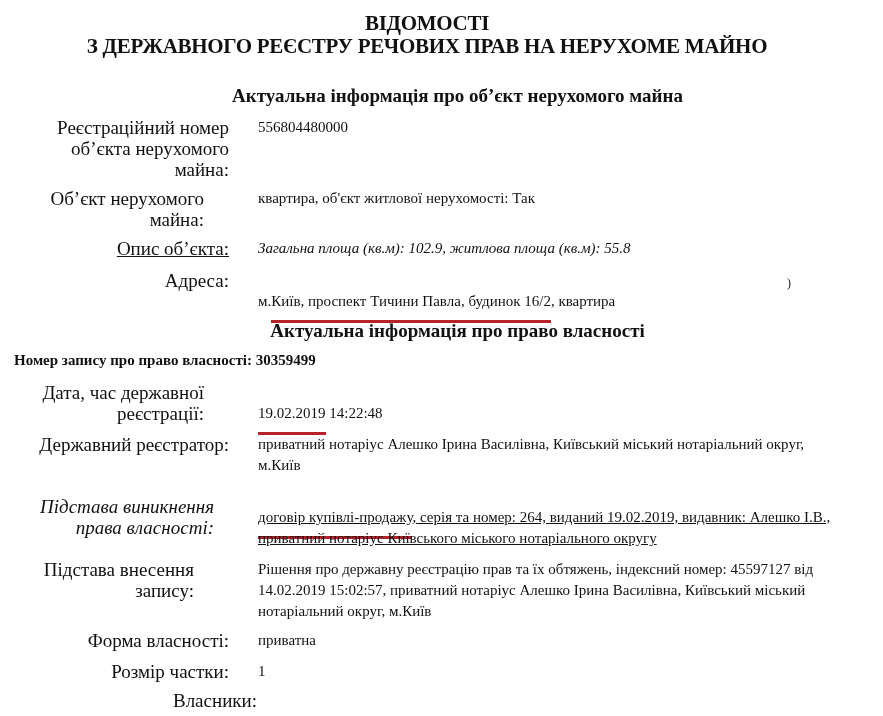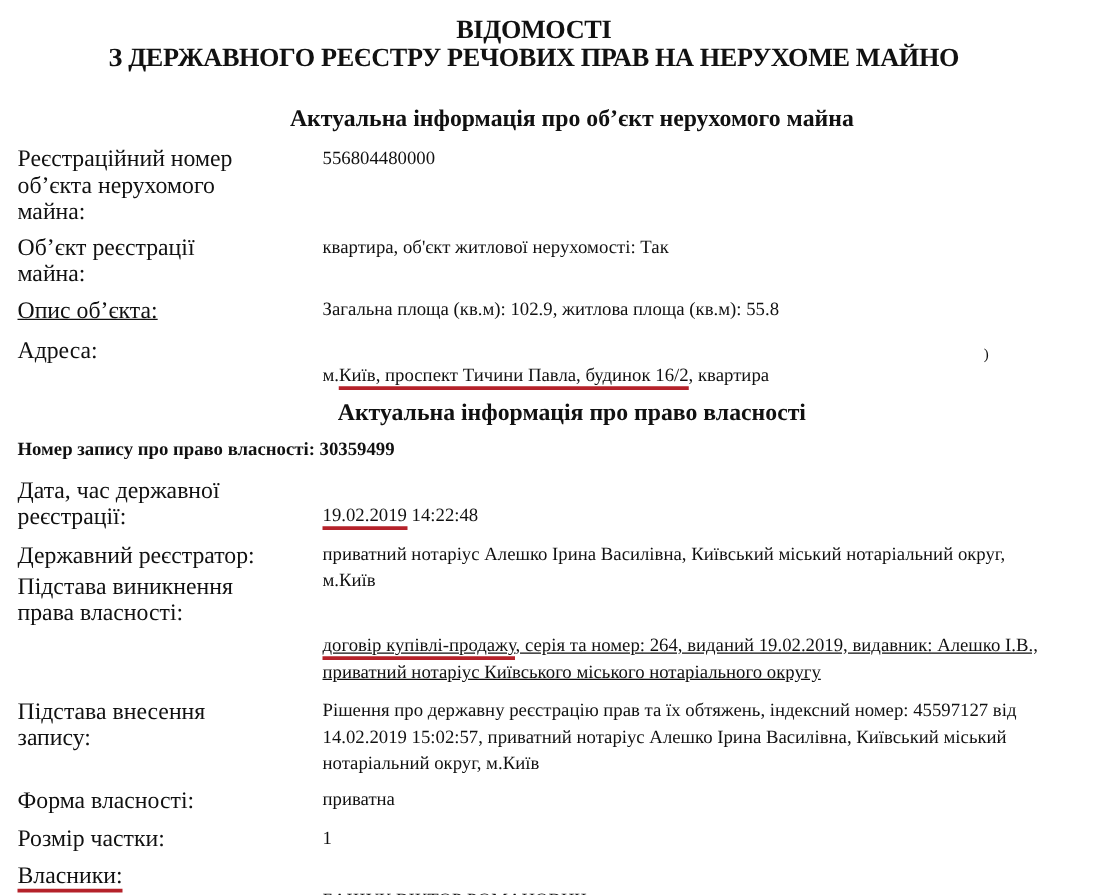--- a/index.html
+++ b/index.html
@@ -14,81 +14,81 @@
   }
   .section-title {
     position: absolute; left: 16px; width: 883px; text-align: center;
     font-weight: bold; font-size: 19px; line-height: 20px;
   }
   .record-head {
     position: absolute; left: 14px; font-weight: bold; font-size: 15px; line-height: 20px;
   }
   .label {
     position: absolute; left: 14px; width: 215px;
-    font-size: 19px; line-height: 21px;
+    font-size: 19px; line-height: 21px; text-align: right;
   }
   .value {
     position: absolute; left: 258px; width: 625px;
     font-size: 15px; line-height: 21px; white-space: pre-line;
   }
   .ul {
     text-decoration: none;
     border-bottom: 3px solid #b5222a;
-    padding-bottom: 0;
+    padding-bottom: 11px;
   }
   .mark {
     position: absolute; left: 787px; top: 276px; font-size: 12px; color: #111;
   }
 </style>
 </head>
 <body>
 
 <div class="title" style="top:12px;">ВІДОМОСТІ</div>
 <div class="title" style="top:35px;">З ДЕРЖАВНОГО РЕЄСТРУ РЕЧОВИХ ПРАВ НА НЕРУХОМЕ МАЙНО</div>
 
 <div class="section-title" style="top:86px;">Актуальна інформація про об’єкт нерухомого майна</div>
 
 <div class="label" style="top:117px;">Реєстраційний номер об’єкта нерухомого майна:</div>
 <div class="value" style="top:117px;">556804480000</div>
 
-<div class="label" style="top:188px; width:190px;">Об’єкт реєстрації майна:</div>
+<div class="label" style="top:188px; width:190px;">Об’єкт нерухомого майна:</div>
 <div class="value" style="top:188px;">квартира, об'єкт житлової нерухомості: Так</div>
 
 <div class="label" style="top:238px;text-decoration:underline;">Опис об’єкта:</div>
-<div class="value" style="top:238px;">Загальна площа (кв.м): 102.9, житлова площа (кв.м): 55.8</div>
+<div class="value" style="top:238px;font-style:italic;">Загальна площа (кв.м): 102.9, житлова площа (кв.м): 55.8</div>
 
 <div class="label" style="top:270px;">Адреса:</div>
 <div class="value" style="top:270px;">
   <span>м.</span><span class="ul">Київ, проспект Тичини Павла, будинок 16/2</span><span>, квартира</span>
 </div>
 <div class="mark">)</div>
 
 <div class="section-title" style="top:321px;">Актуальна інформація про право власності</div>
 <div class="record-head" style="top:350px;">Номер запису про право власності: 30359499</div>
 
 <div class="label" style="top:382px; width:190px;font-family:Liberation Serif, serif;">Дата, час державної реєстрації:</div>
 <div class="value" style="top:382px;">
   <span class="ul">19.02.2019</span><span> 14:22:48</span>
 </div>
 
 <div class="label" style="top:434px;">Державний реєстратор:</div>
 <div class="value" style="top:434px; width:590px;">приватний нотаріус Алешко Ірина Василівна, Київський міський нотаріальний округ, м.Київ</div>
 
-<div class="label" style="top:459px; width:200px;">Підстава виникнення права власності:</div>
+<div class="label" style="top:496px; width:200px;font-style:italic;">Підстава виникнення права власності:</div>
 <div class="value" style="top:486px; width:600px;text-decoration:underline;">
   <span class="ul">договір купівлі-продажу</span><span>, серія та номер: 264, виданий 19.02.2019, видавник: Алешко І.В., приватний нотаріус Київського міського нотаріального округу</span>
 </div>
 
 <div class="label" style="top:559px; width:180px;">Підстава внесення запису:</div>
 <div class="value" style="top:559px; width:615px;">Рішення про державну реєстрацію прав та їх обтяжень, індексний номер: 45597127 від 14.02.2019 15:02:57, приватний нотаріус Алешко Ірина Василівна, Київський міський нотаріальний округ, м.Київ</div>
 
 <div class="label" style="top:630px;">Форма власності:</div>
 <div class="value" style="top:630px;">приватна</div>
 
 <div class="label" style="top:661px;">Розмір частки:</div>
 <div class="value" style="top:661px;">1</div>
 
-<div class="label" style="top:690px;">
+<div class="label" style="top:690px;margin-left:28px;">
   <span class="ul">Власники:</span>
 </div>
 <div class="value" style="top:690px;">
   <span class="ul">БАЩУК ВІКТОР РОМАНОВИЧ</span>
 </div>
 
 </body></html>

